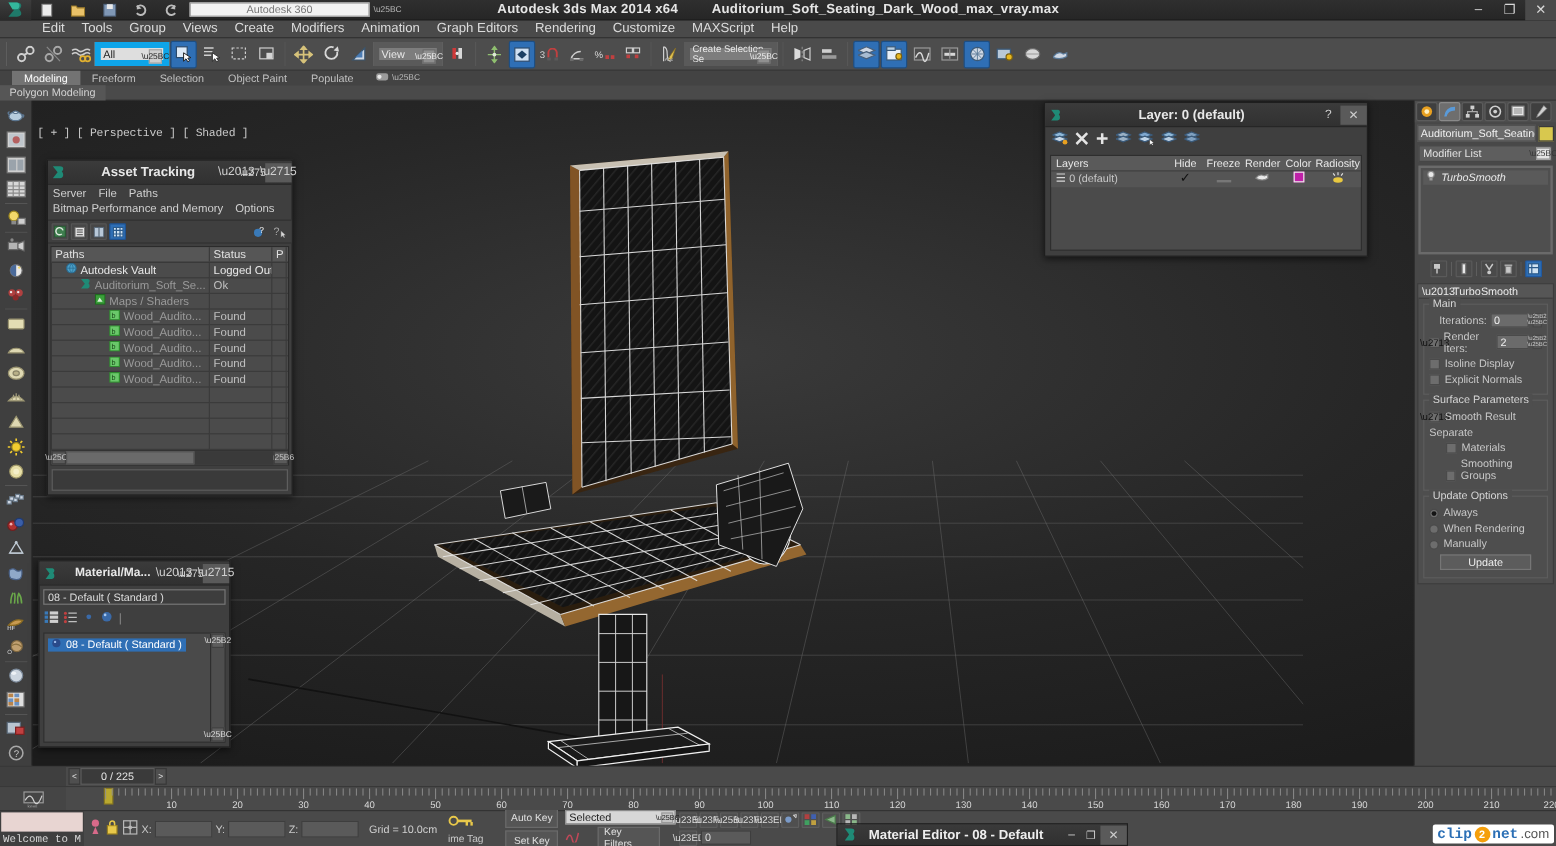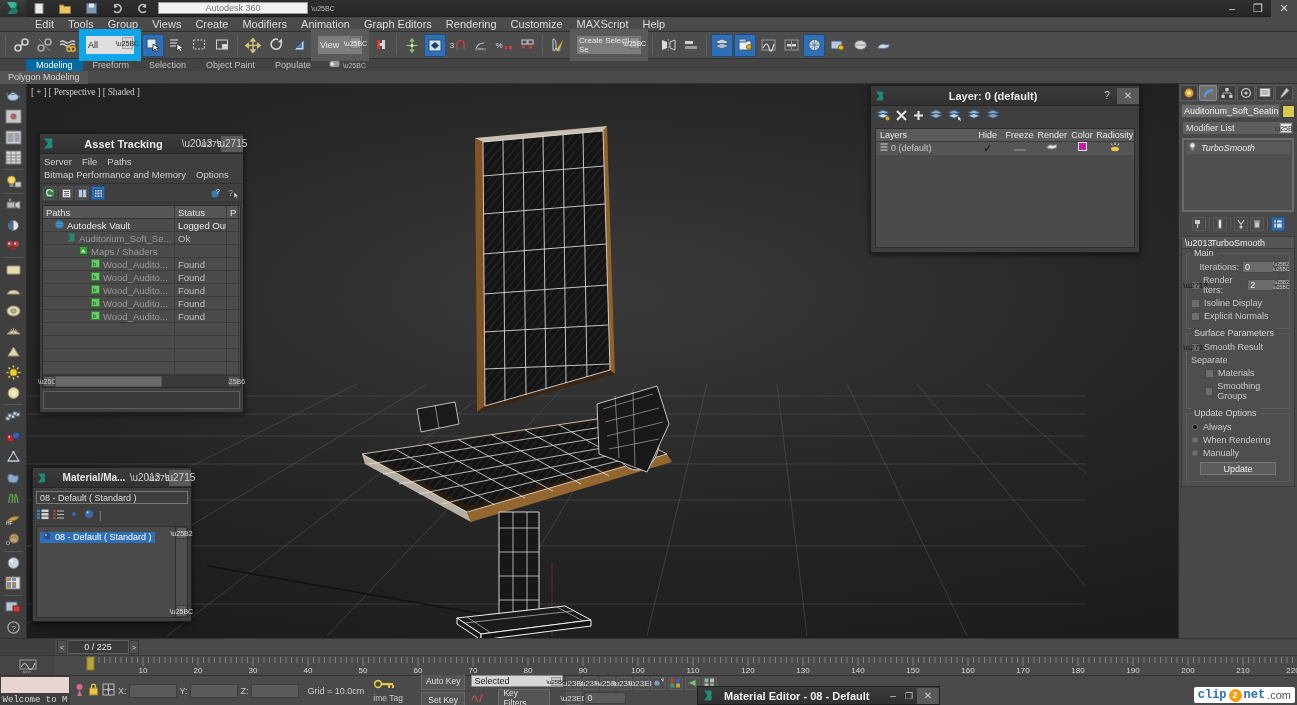--- a/index.html
+++ b/index.html
@@ -54,34 +54,34 @@
     height:27px;background:#4d4d4d;display:flex;align-items:center;
     gap:1px;padding:0 2px;border-bottom:1px solid #333;
   }
   .tb-btn{
     width:22px;height:23px;display:flex;align-items:center;justify-content:center;
     border:1px solid transparent;border-radius:2px;position:relative;
   }
   .tb-btn.active{background:#2f6fb5;border-color:#1d4f85;}
   .tb-sep{width:1px;height:20px;background:#3a3a3a;margin:0 3px;border-right:1px solid #5e5e5e;}
   .tb-combo{
-    height:32px;background:#dedede;border:7px solid #0ea5e9;color:#222;
+    height:20px;background:#dedede;border:5px solid #0ea5e9;color:#222;
     font-size:9px;display:flex;align-items:center;padding:0 2px;position:relative;
   }
   .tb-combo .arw{
     position:absolute;right:1px;top:1px;width:11px;height:12px;background:#cfcfcf;
     border:1px solid #a5a5a5;display:flex;align-items:center;justify-content:center;font-size:7px;
   }
   .tb-combo.dark{background:#7d7d7d;border-color:#5a5a5a;color:#e8e8e8;}
   .tb-combo.dark .arw{background:#8f8f8f;border-color:#6a6a6a;color:#eee;}
 
   
   .ribbon{height:12px;background:#434343;display:flex;align-items:stretch;font-size:9px;}
   .rib-tab{padding:0 10px;line-height:12px;color:#c0c0c0;}
-  .rib-tab.active{background:#0369a1;color:#fff;margin-left:16px;}
+  .rib-tab.active{background:#737373;color:#fff;}
   .ribbon2{height:13px;background:#4a4a4a;display:flex;align-items:flex-start;font-size:9px;
            border-bottom:1px solid #313131;}
   .rib2-lbl{padding:0 8px;line-height:13px;color:#d2d2d2;background:#565656;height:13px;}
 
   
   .bodyrow{flex:1;display:flex;min-height:0;position:relative;}
 
   
   .lefttb{
     width:27px;background:#3f3f3f;display:flex;flex-direction:column;
@@ -92,22 +92,22 @@
 
   
   .viewwrap{flex:1;position:relative;background:#1f1f1f;min-width:0;}
   .viewport{
     position:absolute;inset:0;
     background:
       radial-gradient(ellipse 90% 70% at 50% 38%, #3a3a3a 0%, #262626 55%, #1c1c1c 100%);
     overflow:hidden;
   }
   .vp-label{
-    position:absolute;left:4px;top:3px;font-size:9.5px;color:#c9c9c9;
-    font-family:Liberation Serif, serif; letter-spacing:-.2px;
+    position:absolute;left:4px;top:21px;font-size:9.5px;color:#c9c9c9;
+    font-family:Liberation Mono, monospace; letter-spacing:-.2px;
   }
   .grid-svg{position:absolute;inset:0;}
 
   
   .rightpanel{
     width:119px;background:#484848;display:flex;flex-direction:column;
     border-left:1px solid #2b2b2b;
   }
   .cp-tabs{height:18px;display:flex;align-items:center;background:#4d4d4d;gap:1px;padding:1px;}
   .cp-tab{width:18px;height:16px;display:flex;align-items:center;justify-content:center;
@@ -144,21 +144,21 @@
   .rollout-hdr .minus{position:absolute;left:3px;font-size:9px;}
   .group{margin:4px 4px 4px 4px;border:1px solid #5d5d5d;padding:5px 4px 4px 4px;position:relative;}
   .group-title{position:absolute;top:-6px;left:4px;background:#4e4e4e;padding:0 3px;font-size:9px;color:#d6d6d6;}
   .fieldrow{display:flex;align-items:center;justify-content:flex-end;gap:3px;margin:2px 0;font-size:9px;}
   .spin{width:32px;height:12px;background:#6b6b6b;border:1px solid #4a4a4a;color:#efefef;
         font-size:9px;text-align:left;padding:0 2px;line-height:11px;}
   .spin-arrows{width:8px;height:12px;background:#565656;border:1px solid #454545;
         display:flex;flex-direction:column;align-items:center;justify-content:center;font-size:5px;line-height:5px;}
   .chk{width:9px;height:9px;background:#6d6d6d;border:1px solid #4a4a4a;display:inline-flex;
        align-items:center;justify-content:center;font-size:8px;color:#111;}
-  .chkrow{display:flex;align-items:center;gap:4px;margin:3px 0;font-size:9px;}
+  .chkrow{display:flex;align-items:flex-end;gap:4px;margin:3px 0;font-size:9px;}
   .radio{width:8px;height:8px;border-radius:50%;background:#6d6d6d;border:1px solid #4a4a4a;
          display:inline-flex;align-items:center;justify-content:center;}
   .radio .dot{width:4px;height:4px;border-radius:50%;background:#141414;}
   .updbtn{margin:4px auto 2px auto;width:76px;height:13px;background:#5c5c5c;border:1px solid #767676;
           display:flex;align-items:center;justify-content:center;font-size:9px;color:#eee;}
 
   
   .win{position:absolute;background:#3f3f3f;border:1px solid #1e1e1e;
        box-shadow:0 2px 6px rgba(0,0,0,.6);z-index:20;}
   .win-title{height:20px;display:flex;align-items:center;background:linear-gradient(#3b3b3b,#313131);
@@ -189,21 +189,21 @@
   .at-c3{width:12px;}
   .at-scroll{height:12px;background:#4a4a4a;border-top:1px solid #333;display:flex;align-items:center;}
   .at-scroll .sbtn{width:12px;height:11px;background:#5a5a5a;border:1px solid #3e3e3e;
                    display:flex;align-items:center;justify-content:center;font-size:7px;}
   .at-scroll .strack{flex:1;height:11px;background:#3a3a3a;position:relative;}
   .at-scroll .sthumb{position:absolute;left:0;top:0;height:11px;width:62%;background:#6a6a6a;border:1px solid #545454;}
   .at-status{margin:3px;height:18px;background:#3a3a3a;border:1px solid #5e5e5e;}
 
   
   .ly-tools{display:flex;align-items:center;gap:6px;padding:3px 6px;}
-  .ly-grid{background:#4b4b4b;border:1px solid #2e2e2e;margin:2px 4px 4px 4px;height:120px;}
+  .ly-grid{background:#4b4b4b;border:1px solid #2e2e2e;margin:2px 4px 4px 4px;height:80px;}
   .ly-hdr{display:flex;height:13px;background:#5a5a5a;font-size:9px;border-bottom:1px solid #3a3a3a;}
   .ly-hdr div{line-height:13px;text-align:center;color:#e8e8e8;}
   .ly-row{display:flex;height:13px;background:#555;font-size:9px;align-items:center;}
   .ly-row div{text-align:center;line-height:13px;}
 
   
   .mm-field{margin:3px;height:13px;background:#3d3d3d;border:1px solid #777;color:#ddd;
             font-size:9px;padding:0 3px;line-height:12px;}
   .mm-tools{display:flex;align-items:center;gap:4px;padding:1px 4px;}
   .mm-list{margin:3px;background:#4a4a4a;border:1px solid #2e2e2e;height:92px;position:relative;display:flex;}
@@ -306,20 +306,25 @@
       <div class="tb-btn">
           <svg width="12" height="11" viewBox="0 0 12 11">
             <path d="M9 3 a4 4 0 1 0 0 5" fill="none" stroke="#bbb" stroke-width="1.6"></path>
             <path d="M9 1 L9 5 L5 4z" fill="#bbb"></path>
           </svg>
         </div>
       <div class="qat-field">Autodesk 360</div>
       <div class="tb-btn">
           <span style="font-size:7px;color:#bbb;">\u25BC</span>
         </div>
+    </div>
+    <div class="title-text">
+      <span>Autodesk 3ds Max  2014 x64</span>
+      <span style="display:inline-block;width:22px"></span>
+      <span>Auditorium_Soft_Seating_Dark_Wood_max_vray.max</span>
     </div>
     <div class="winbtns">
       <div class="winbtn">–</div>
       <div class="winbtn">❐</div>
       <div class="winbtn close">✕</div>
     </div>
   </div>
 
   <div class="menubar">
     <div style="width:26px"></div>

